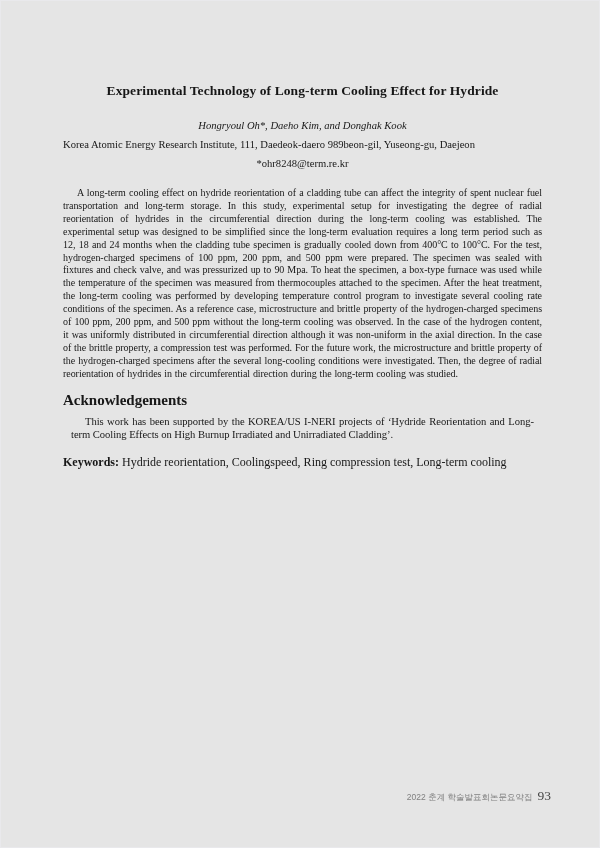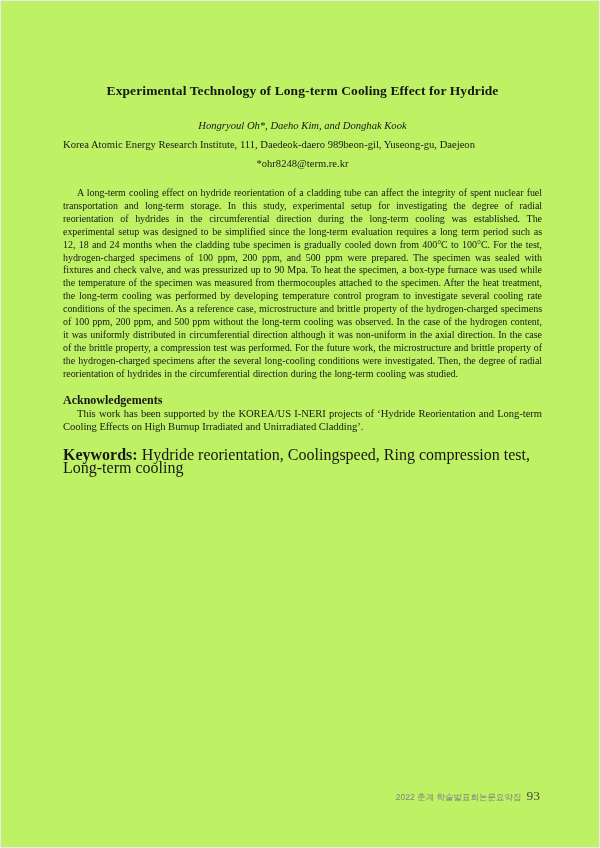--- a/index.html
+++ b/index.html
@@ -1,20 +1,20 @@
 <!DOCTYPE html>
 <html><head>
 <meta charset="utf-8">
 <style>
   html, body { margin: 0; padding: 0; background: #ffffff; }
   .page {
     position: relative;
     width: 598px;
     height: 846px;
-    background: #bef264;
+    background: #e5e5e5;
     border: 1px solid #e9e9ec;
     overflow: hidden;
     font-family: "Liberation Serif", "DejaVu Serif", serif;
     color: #171717;
     box-sizing: content-box;
   }
   .content {
     position: absolute;
     left: 62px;
     top: 0;
@@ -50,41 +50,41 @@
     margin: 14px 0 0 0;
     font-size: 10px;
     line-height: 12.9px;
     text-align: justify;
     text-indent: 14px;
     letter-spacing: -0.05px;
     word-spacing: 0.4px;
   }
   .ack-heading {
     margin: 13px 0 0 0;
-    font-size: 12px;
+    font-size: 15px;
     font-weight: bold;
     line-height: 13px;
   }
   .ack-text {
-    margin: 0;
+    margin: 8px;
     font-size: 10.6px;
     line-height: 13px;
     text-align: justify;
     text-indent: 14px;
     letter-spacing: -0.05px;
   }
   .keywords {
     margin: 15px 0 0 0;
-    font-size: 16px;
+    font-size: 12px;
     line-height: 13px;
   }
   .keywords .kw-label { font-weight: bold; }
   .footer {
     position: absolute;
-    right: 59px;
+    right: 48px;
     top: 785px;
     text-align: right;
     white-space: nowrap;
     margin-left: 12px;
   }
   .footer .booklet {
     font-family: "Liberation Sans", "DejaVu Sans", sans-serif;
     font-size: 8.5px;
     color: #808080;
     vertical-align: baseline;

